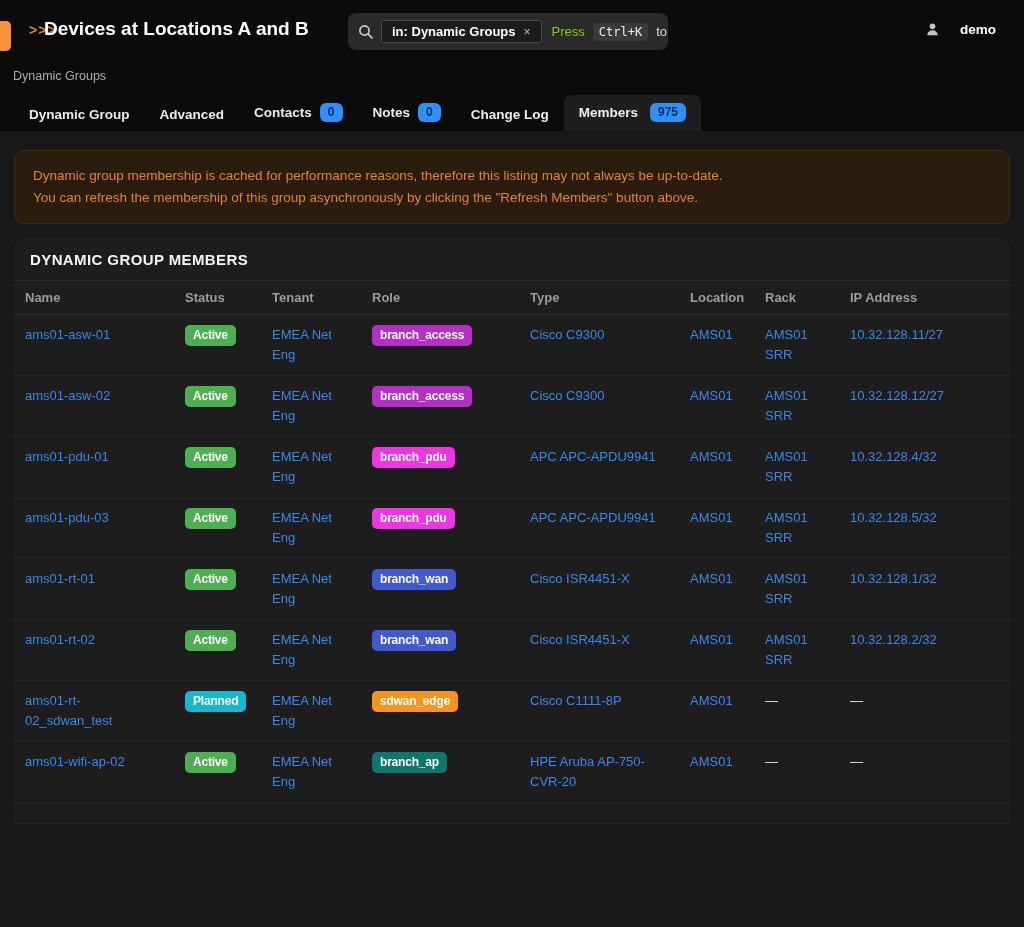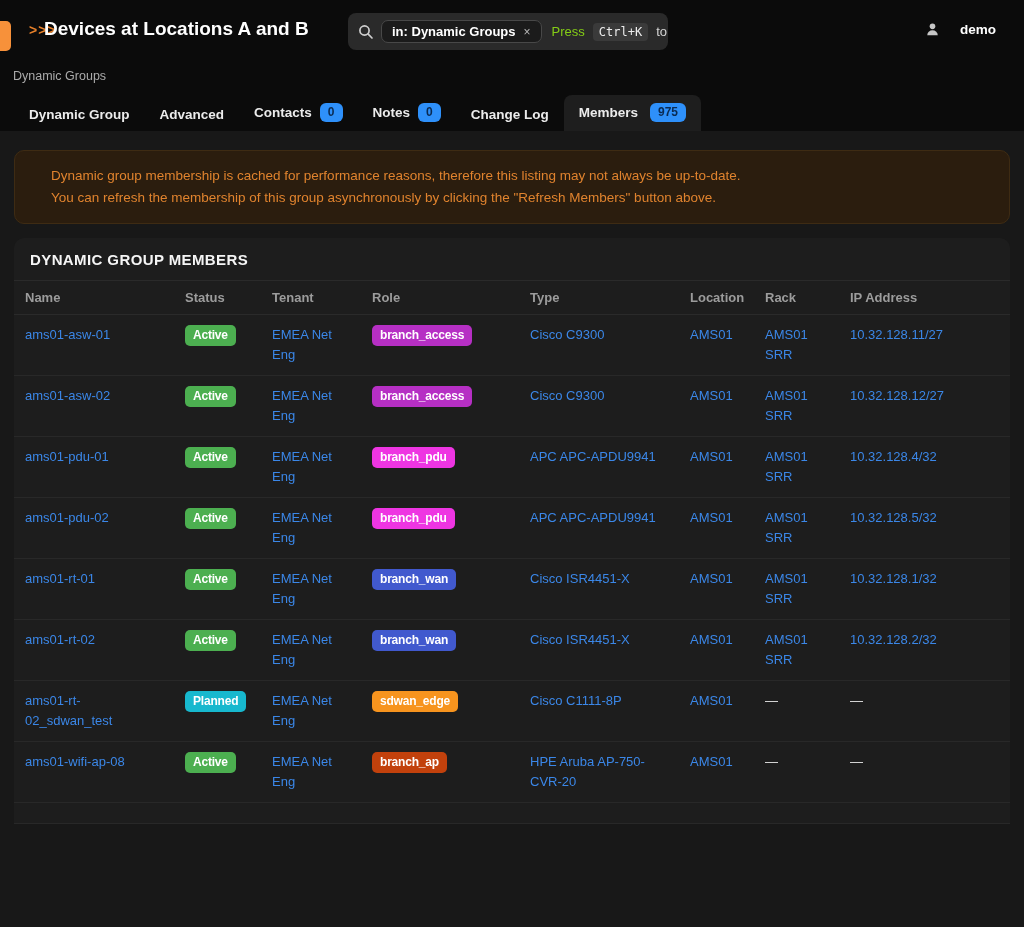--- a/index.html
+++ b/index.html
@@ -14,21 +14,21 @@
     font-weight:800; font-size:14px; letter-spacing:1px; }
   .title-block { position:absolute; left:44px; top:17px; width:278px; }
   .page-title { color:#ffffff; font-size:19px; font-weight:800; line-height:24px; }
   .breadcrumb { position:absolute; left:13px; top:69px; color:#ababab;
     font-size:12.5px; text-decoration:none; }
 
   .searchbar { position:absolute; left:348px; top:13px; width:320px; height:37px;
     background:#2a2a2a; border-radius:8px; display:flex; align-items:center;
     padding:0 10px; overflow:hidden; white-space:nowrap; cursor:text; }
   .search-token { display:flex; align-items:center; gap:8px; background:#1b1b1b;
-    border:1px solid #484848; border-radius:7px; padding:3px 10px; margin-left:7px;
+    border:1px solid #484848; border-radius:2px; padding:3px 10px; margin-left:7px;
     color:#ffffff; font-weight:700; font-size:13px; flex:0 0 auto; }
   .token-x { color:#b9b9b9; font-size:12px; font-weight:400; cursor:pointer; }
   .press { color:#84cc16; margin-left:10px; font-size:13px; flex:0 0 auto; }
   .kbd { background:#3a3a3a; color:#ededed; font-family:"DejaVu Sans Mono",monospace;
     font-size:12px; padding:2px 6px; border-radius:4px; margin-left:8px; flex:0 0 auto; }
   .suffix { color:#d6d6d6; margin-left:8px; font-size:13px; flex:0 0 auto; }
 
   .user-menu { position:absolute; right:28px; top:22px; display:flex; gap:20px;
     align-items:center; color:#ffffff; font-weight:700; font-size:13.5px; cursor:pointer; }
 
@@ -37,21 +37,21 @@
     font-size:13.5px; font-weight:700; color:#ececec; border-radius:8px 8px 0 0;
     cursor:pointer; }
   .tab.active { background:#1e1e1e;gap:12px; }
   .tab-badge { background:#2e90fa; color:#0a2a52; font-size:12px; font-weight:700;
     padding:1px 8px; border-radius:6px; line-height:17px; }
 
   
   .content { background:#181818; height:796px; padding:19px 14px 0; }
 
   .alert { background:#2b1d0e; border:1px solid #3e2b13; border-radius:10px;
-    padding:14px 36px; color:#e0832e; font-size:13.5px; line-height:22px;
+    padding:14px 18px; color:#e0832e; font-size:13.5px; line-height:22px;
     margin-bottom:14px; }
 
   .card { background:#1d1d1d; border-radius:10px 10px 0 0; overflow:hidden; }
   .card-title { padding:13px 16px 12px; font-size:15px; font-weight:700;
     color:#f5f5f5; letter-spacing:.4px; border-bottom:1px solid #2a2a2a; }
 
   table { width:100%; border-collapse:collapse; table-layout:fixed; font-size:13px; }
   col.c0{width:160px} col.c1{width:87px} col.c2{width:100px} col.c3{width:158px}
   col.c4{width:160px} col.c5{width:75px} col.c6{width:85px} col.c7{width:171px}
   th { text-align:left; color:#9c9c9c; font-weight:700; font-size:13px;
@@ -183,21 +183,21 @@
     <td><a class="link">ams01-pdu-01</a></td>
     <td><span class="badge" style="background: rgb(76, 175, 80);">Active</span></td>
     <td><a class="link">EMEA Net Eng</a></td>
     <td><span class="badge" style="background: rgb(238, 53, 226);">branch_pdu</span></td>
     <td><a class="link">APC APC-APDU9941</a></td>
     <td><a class="link">AMS01</a></td>
     <td><a class="link">AMS01 SRR</a></td>
     <td><a class="link">10.32.128.4/32</a></td>
   </tr>
           <tr>
-    <td><a class="link">ams01-pdu-02</a></td>
+    <td><a class="link">ams01-pdu-03</a></td>
     <td><span class="badge" style="background: rgb(76, 175, 80);">Active</span></td>
     <td><a class="link">EMEA Net Eng</a></td>
     <td><span class="badge" style="background: rgb(238, 53, 226);">branch_pdu</span></td>
     <td><a class="link">APC APC-APDU9941</a></td>
     <td><a class="link">AMS01</a></td>
     <td><a class="link">AMS01 SRR</a></td>
     <td><a class="link">10.32.128.5/32</a></td>
   </tr>
           <tr>
     <td><a class="link">ams01-rt-01</a></td>
@@ -223,24 +223,24 @@
     <td><a class="link">ams01-rt-02_sdwan_test</a></td>
     <td><span class="badge" style="background: rgb(23, 184, 206);">Planned</span></td>
     <td><a class="link">EMEA Net Eng</a></td>
     <td><span class="badge" style="background: rgb(247, 148, 30);">sdwan_edge</span></td>
     <td><a class="link">Cisco C1111-8P</a></td>
     <td><a class="link">AMS01</a></td>
     <td><span class="dash">—</span></td>
     <td><span class="dash">—</span></td>
   </tr>
           <tr>
-    <td><a class="link">ams01-wifi-ap-08</a></td>
-    <td><span class="badge" style="background: rgb(76, 175, 80);">Active</span></td>
-    <td><a class="link">EMEA Net Eng</a></td>
-    <td><span class="badge" style="background: #c2410c;">branch_ap</span></td>
+    <td><a class="link">ams01-wifi-ap-02</a></td>
+    <td><span class="badge" style="background: rgb(76, 175, 80);">Active</span></td>
+    <td><a class="link">EMEA Net Eng</a></td>
+    <td><span class="badge" style="background: #0f766e;">branch_ap</span></td>
     <td><a class="link">HPE Aruba AP-750-CVR-20</a></td>
     <td><a class="link">AMS01</a></td>
     <td><span class="dash">—</span></td>
     <td><span class="dash">—</span></td>
   </tr>
           <tr>
     <td></td>
     <td></td>
     <td></td>
     <td></td>

